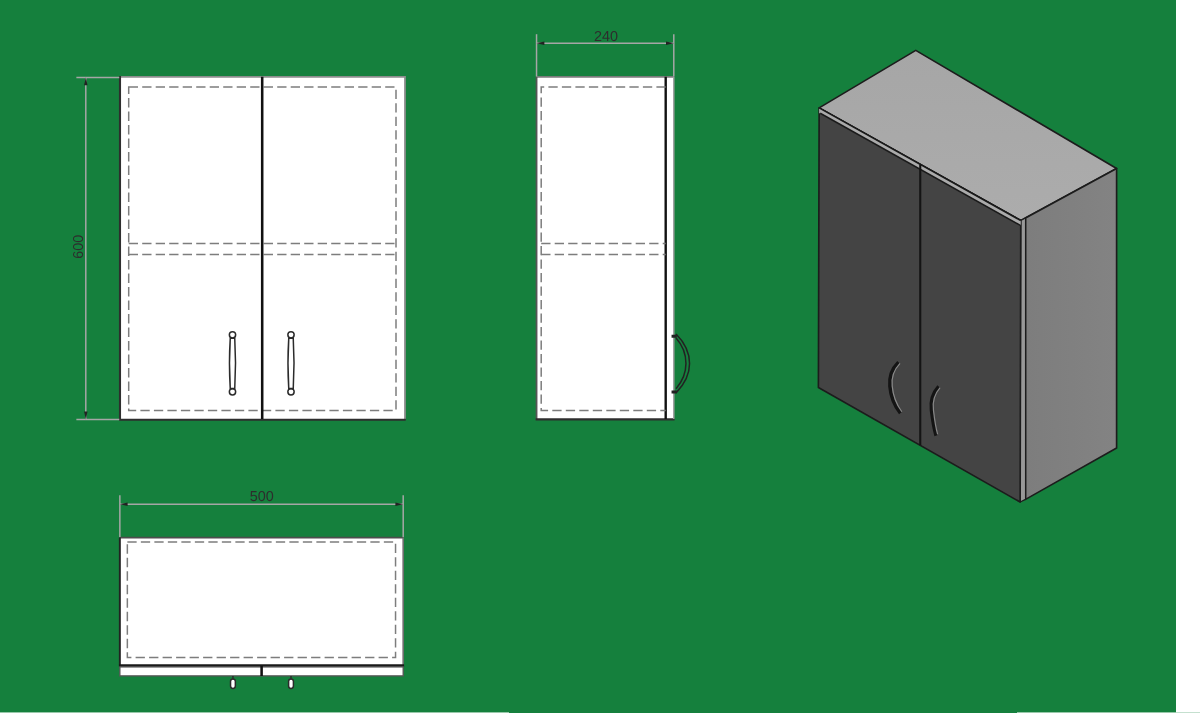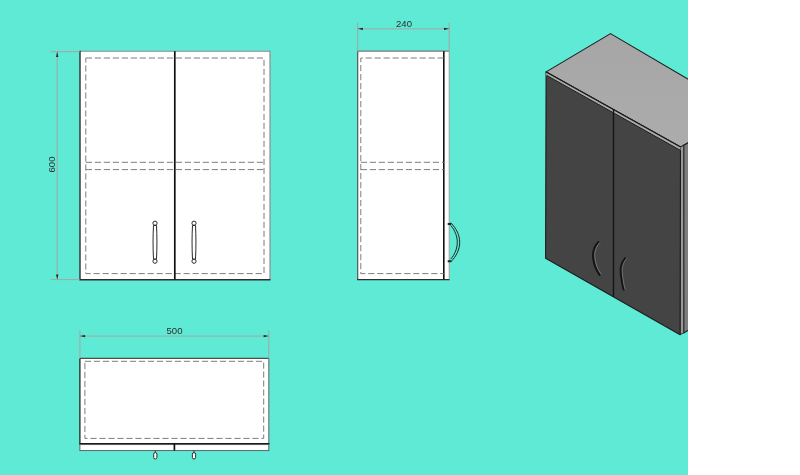--- a/index.html
+++ b/index.html
@@ -1,16 +1,16 @@
 <!DOCTYPE html>
 <html><head>
 <meta charset="utf-8">
 <style>
   html,body{margin:0;padding:0;background:#ffffff;}
-  .page{position:relative;width:688px;height:475px;background:#5eead4;overflow:hidden;
+  .page{position:relative;width:784px;height:475px;background:#15803d;overflow:hidden;
         font-family:"Liberation Sans",sans-serif;}
 </style>
 </head>
 <body>
 <div class="page">
 <svg width="800" height="475" viewBox="0 0 800 475" xmlns="http://www.w3.org/2000/svg">
   <defs>
     <linearGradient id="topg" x1="0" y1="0" x2="0" y2="1">
       <stop offset="0" stop-color="#a6a6a6"></stop>
       <stop offset="1" stop-color="#acacac"></stop>

